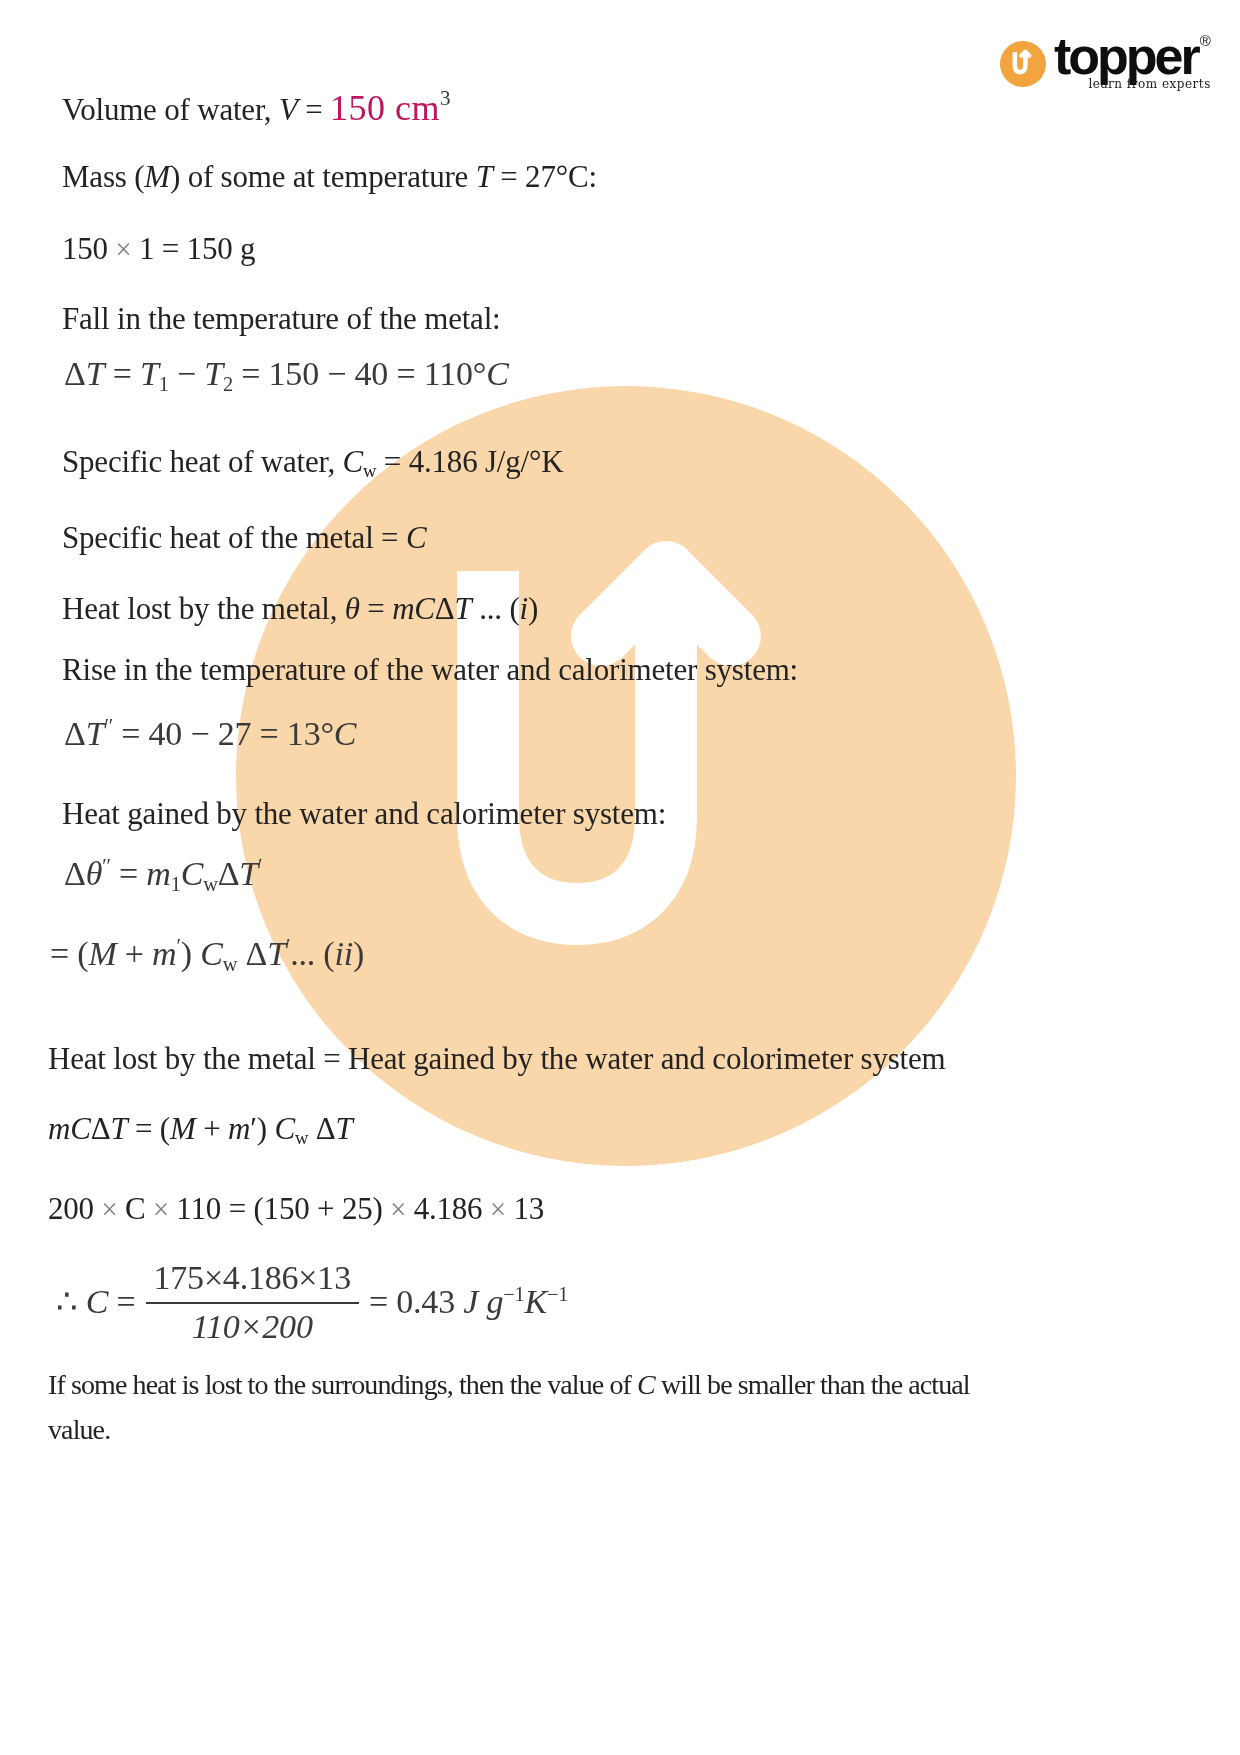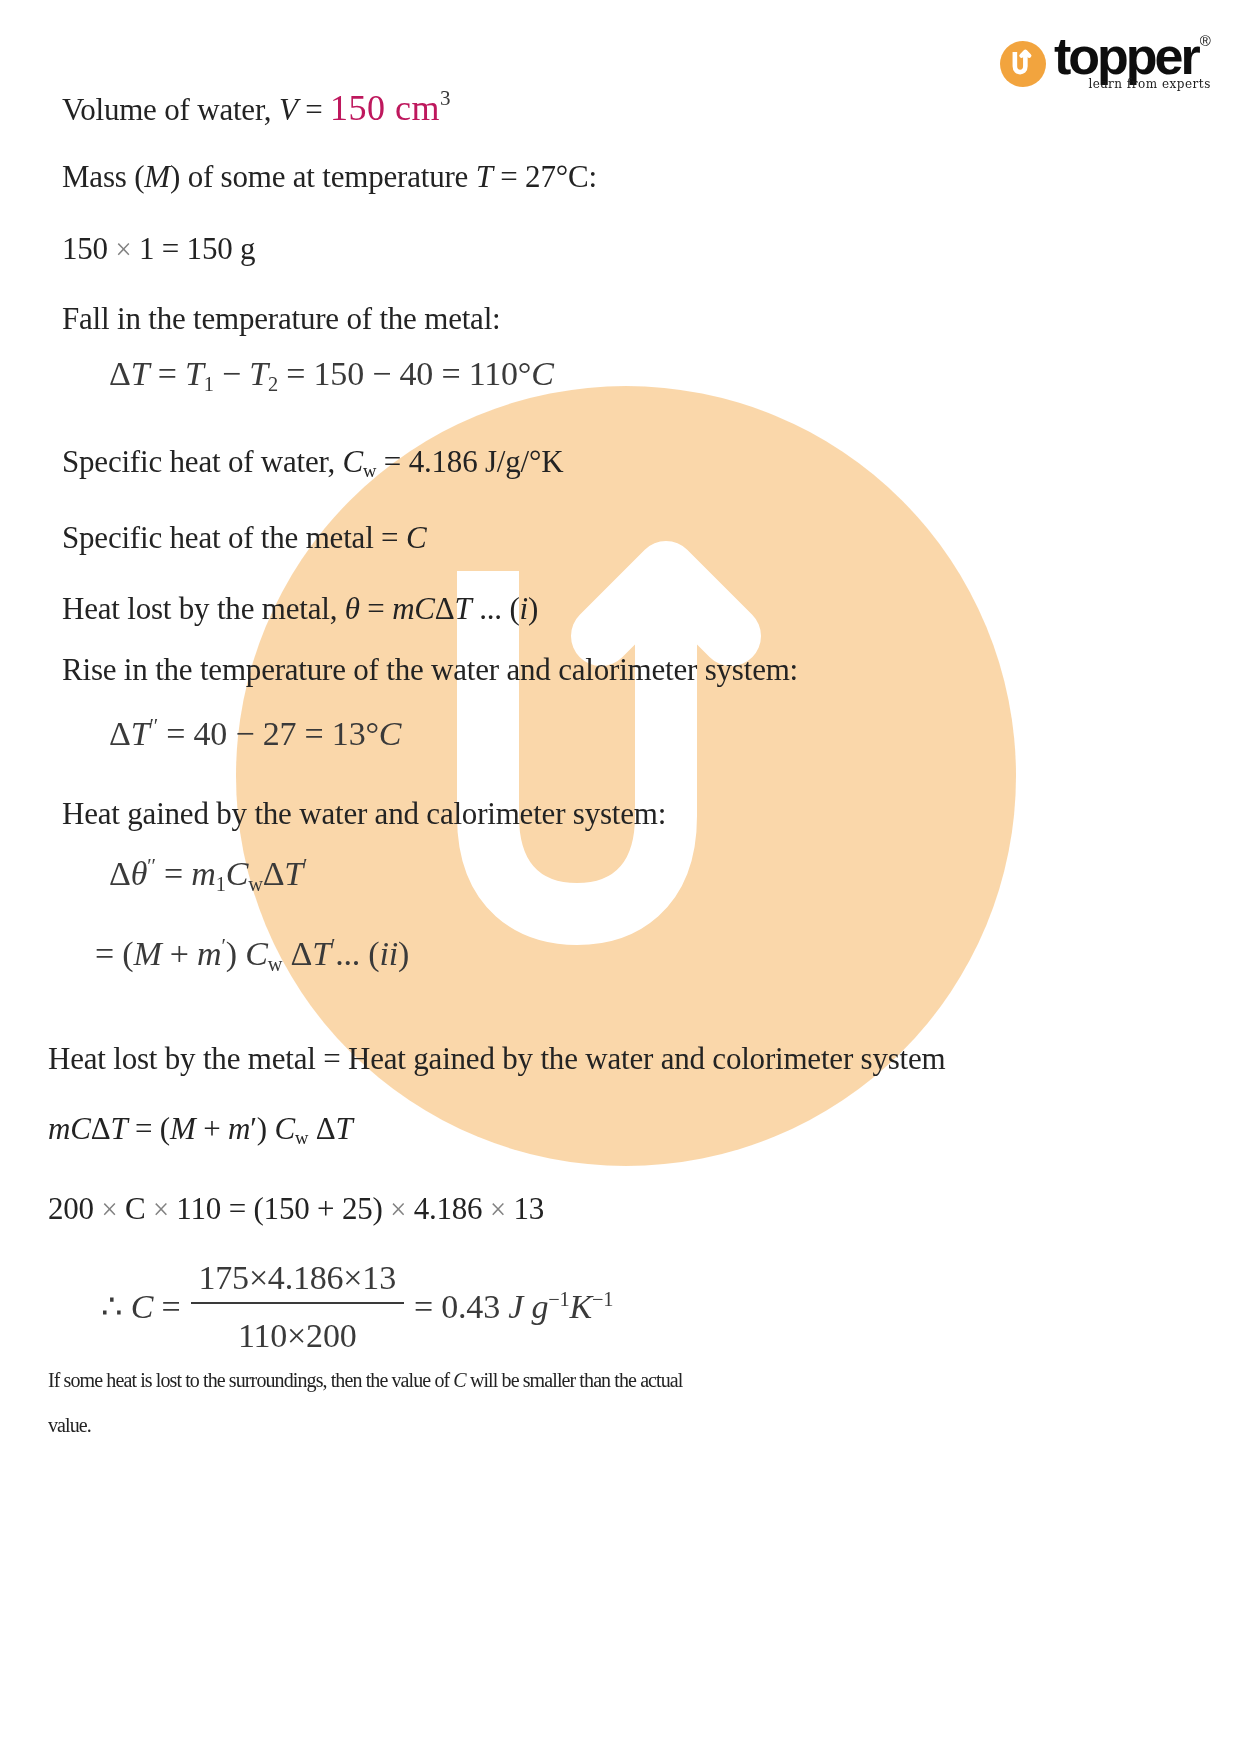--- a/index.html
+++ b/index.html
@@ -23,35 +23,35 @@
   .wordmark { font-family:"Liberation Sans","DejaVu Sans",sans-serif; font-weight:900;
               font-size:52px; line-height:0.95; letter-spacing:-3px; color:#0e0e0e; }
   .reg { font-family:"Liberation Sans",sans-serif; font-size:15px; color:#0e0e0e;
          vertical-align:28px; letter-spacing:0; margin-left:2px; }
   .tagline { font-family:"DejaVu Serif",serif; font-size:12px;
              color:#1c1c1c; text-align:right; margin-top:-4px; letter-spacing:0.5px; }
 
   
   .line { position:absolute; font-size:31px; line-height:1.2; letter-spacing:-0.2px;
           white-space:nowrap; color:#232323; }
-  .eq   { font-size:34px; color:#3a3a3a;margin-left:45px; }
-  .narrow { font-size:20px; letter-spacing:-0.9px; }
+  .eq   { font-size:34px; color:#3a3a3a; }
+  .narrow { font-size:28px; letter-spacing:-0.9px; }
 
   .v  { font-style:italic; }
   .sb { font-size:0.6em; vertical-align:-0.28em; }
   .sp { font-size:0.6em; vertical-align:0.6em; }
   .x  { color:#828282; font-size:0.92em; }
   .bg { font-size:36px; color:#be185d; letter-spacing:0.5px; }
   .bgp{ font-size:21px; color:#3a3a3a; vertical-align:15px; }
 
   
   .fracline { display:flex; align-items:center; }
   .frac { display:inline-flex; flex-direction:column; align-items:center; margin:0 10px; }
   .frac .num { padding:0 8px 3px; border-bottom:2px solid #3a3a3a;text-align:center; }
-  .frac .den { padding-top:12px; }
+  .frac .den { padding-top:3px;font-style:italic; }
 </style>
 </head>
 <body>
 
 <div class="page">
 
   <svg class="watermark" viewBox="0 0 780 780">
     <circle class="wm-circle" cx="390" cy="390" r="390" fill="#f5a643"></circle>
     <path class="wm-u" d="M 252 185 L 252 430 C 252 505 298 528 341 528 C 384 528 430 505 430 430 L 430 205"></path>
     <path class="wm-arr" d="M 365 250 L 430 185 L 495 250"></path>

